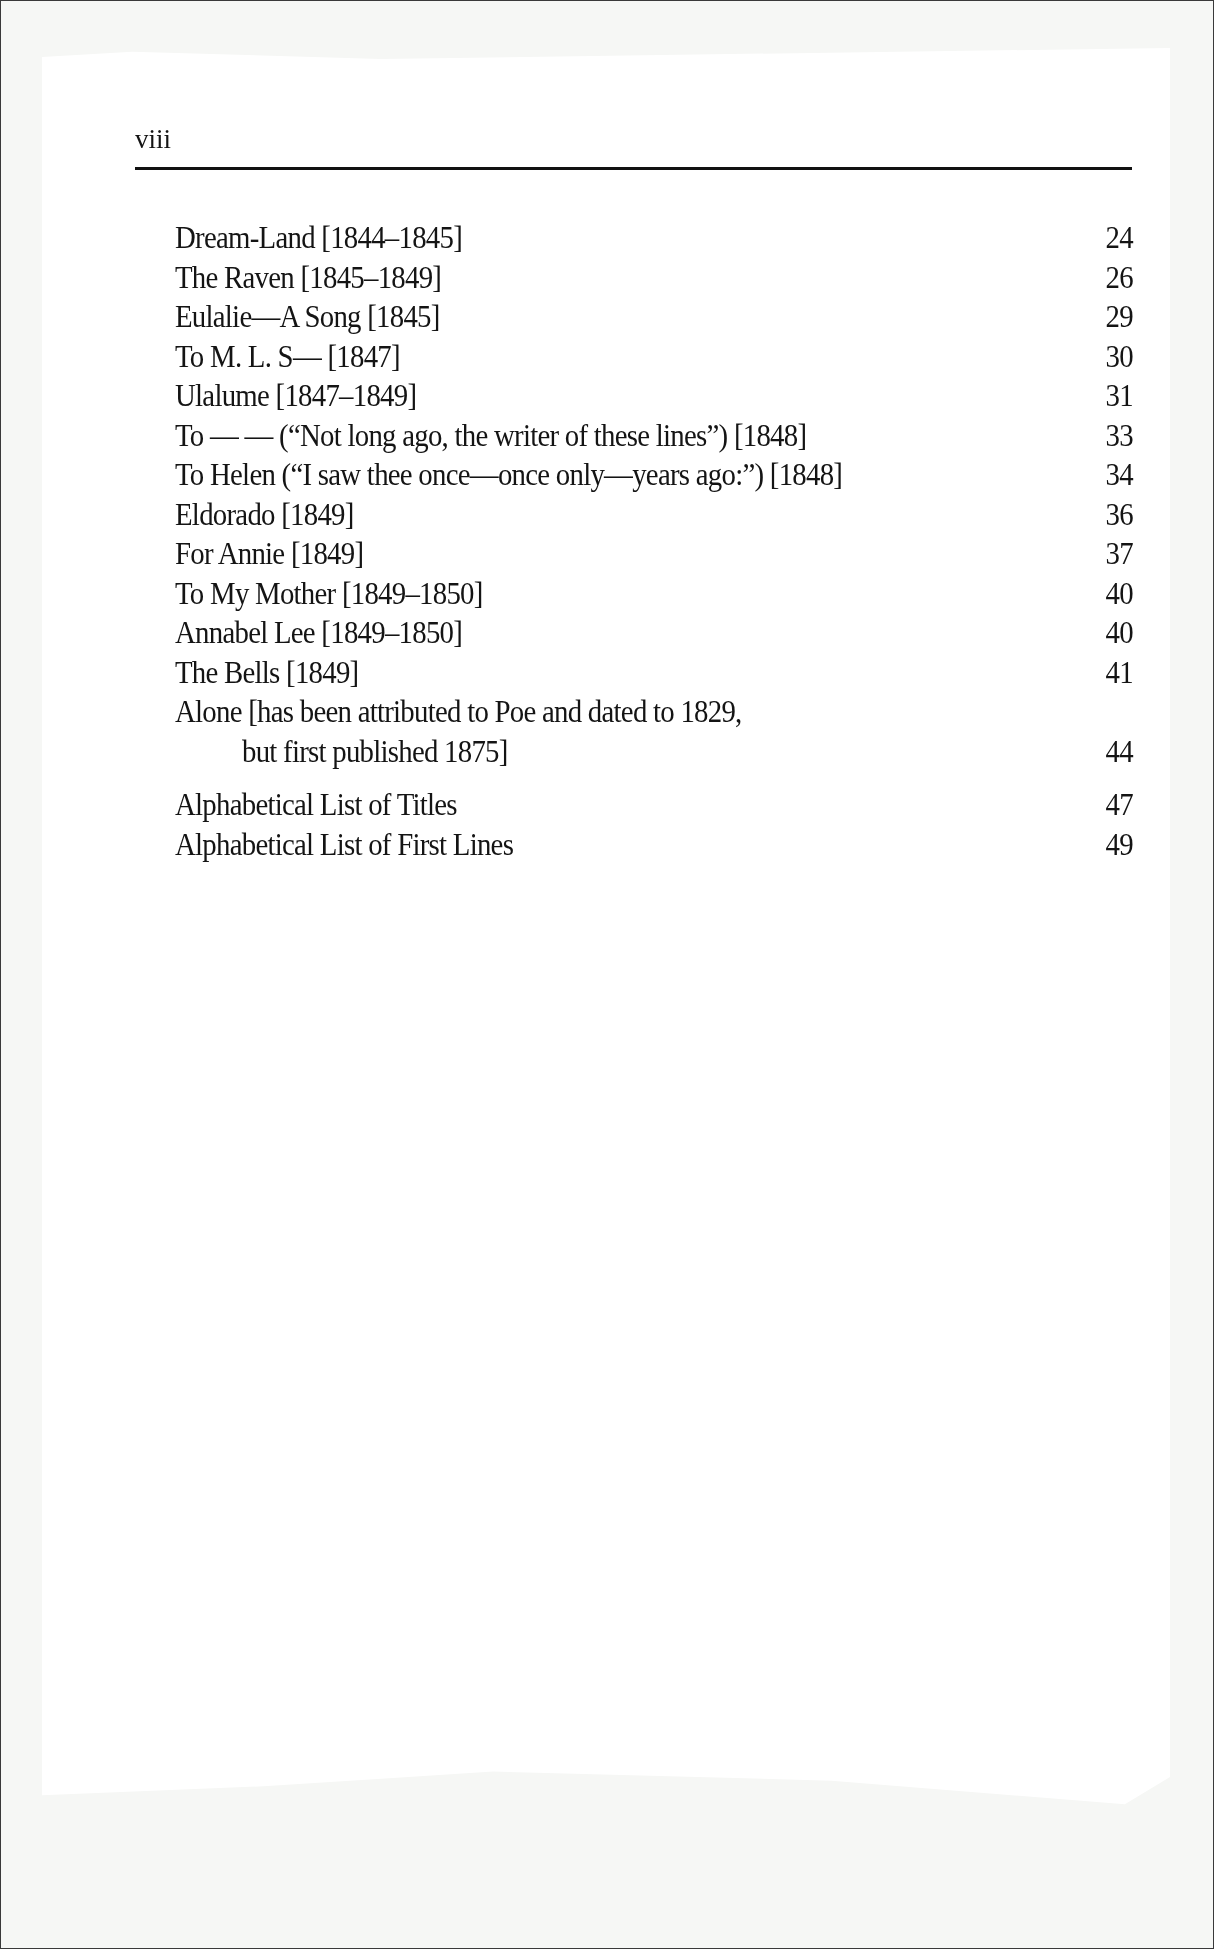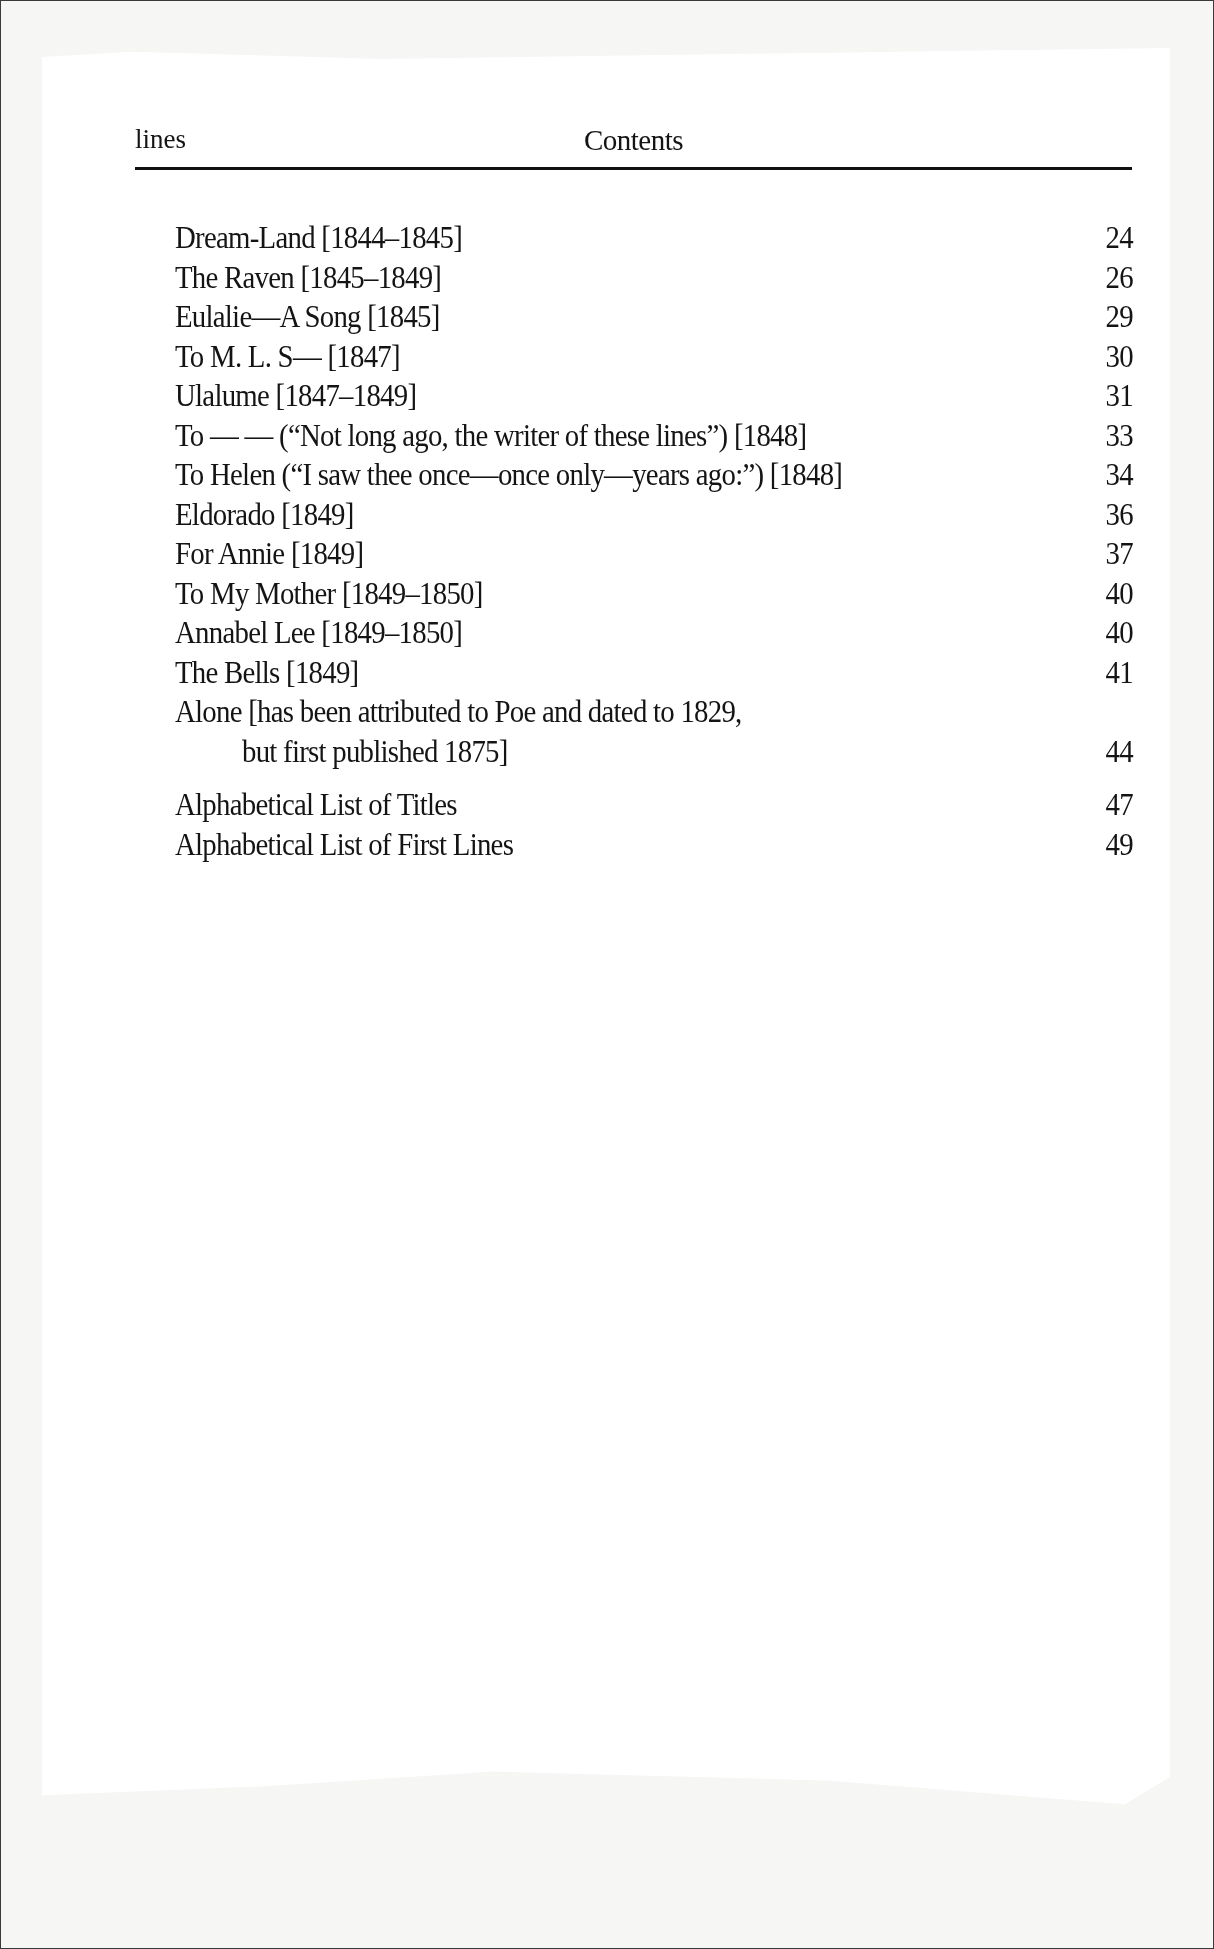--- a/index.html
+++ b/index.html
@@ -65,22 +65,21 @@
     }
     .gap { height: 14px; }
   </style>
 </head>
 <body>
 
 <div class="frame"></div>
 <div class="paper"></div>
 
 <div class="running-head">
-  <span class="folio">lines</span>
-  <div class="head-title">Contents</div>
+  <span class="folio">viii</span>
 </div>
 <div class="rule"></div>
 
 <div class="toc">
   <div class="toc-row">
     <span class="title">Dream-Land [1844–1845]</span>
     <span class="page">24</span>
   </div>
   <div class="toc-row">
     <span class="title">The Raven [1845–1849]</span>

